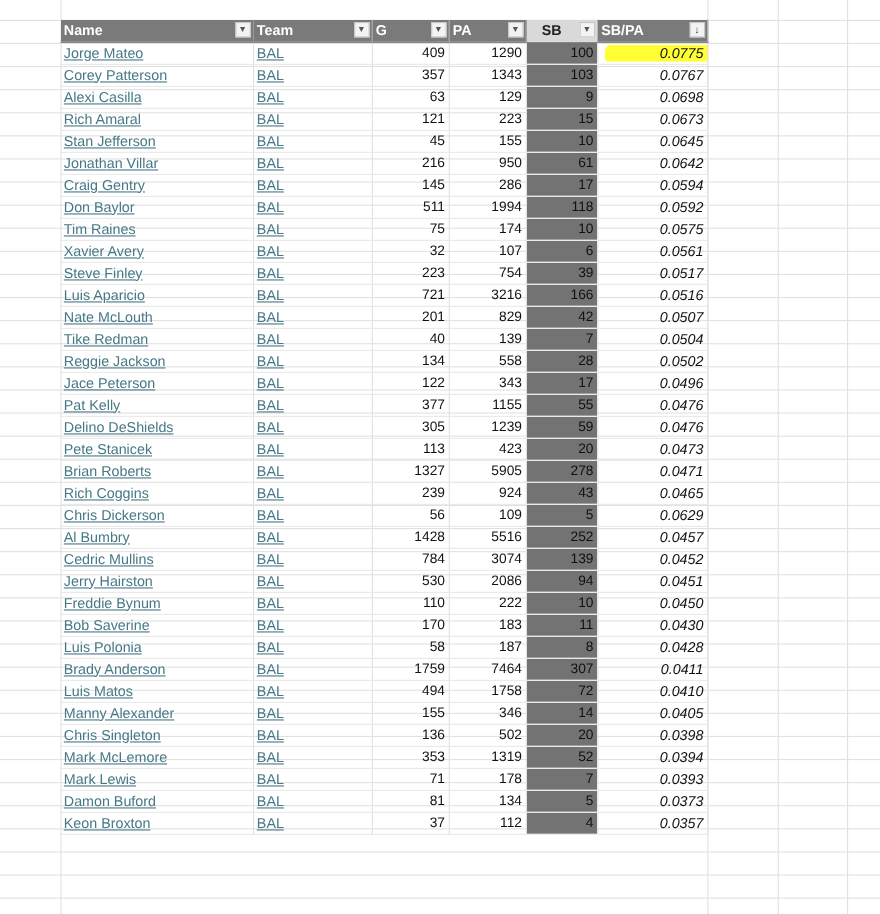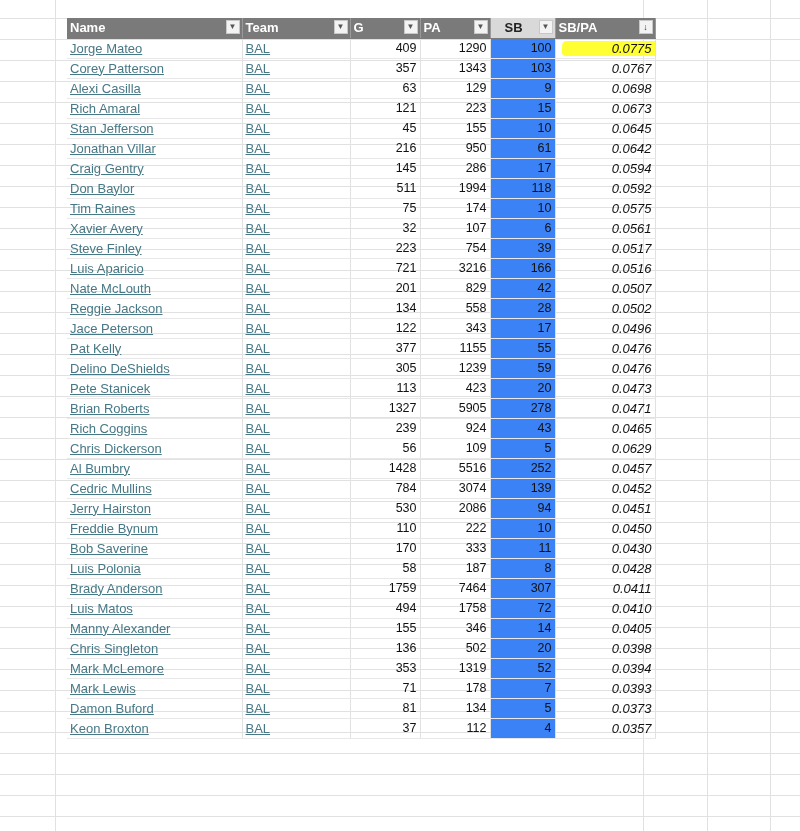--- a/index.html
+++ b/index.html
@@ -28,21 +28,21 @@
     }
     .hline {
       position: absolute;
       left: 0;
       right: 0;
       height: 1px;
       background: #e1e1e1;
     }
     table.data {
       position: absolute;
-      left: 67px;
+      left: 55px;
       top: 18px;
       border-collapse: collapse;
       table-layout: fixed;
       font-size: 13px;
     }
     table.data th, table.data td {
       height: 20px;
       padding: 0 3px;
       border-right: 1px solid #e1e1e1;
       border-bottom: 1px solid #e8e8e8;
@@ -90,21 +90,21 @@
       text-decoration: underline;
       cursor: pointer;
     }
     td.num {
       text-align: right;
       color: #111111;
       font-size: 12.5px;
       font-family: "Liberation Sans Narrow", "Liberation Sans", sans-serif;
     }
     td.sb {
-      background: #3b82f6;
+      background: #737373;
       border-bottom: 1px solid #eeeeee;
     }
     td.ratio {
       text-align: right;
       color: #111111;
       font-size: 13px;
       font-style: italic;
     }
     td.highlight {
       position: relative;
@@ -312,20 +312,28 @@
         </tr>
         <tr>
           <td class="name"><a>Nate McLouth</a></td>
           <td class="team"><a>BAL</a></td>
           <td class="num">201</td>
           <td class="num">829</td>
           <td class="num sb">42</td>
           <td class="ratio">0.0507</td>
         </tr>
         <tr>
+          <td class="name"><a>Tike Redman</a></td>
+          <td class="team"><a>BAL</a></td>
+          <td class="num">40</td>
+          <td class="num">139</td>
+          <td class="num sb">7</td>
+          <td class="ratio">0.0504</td>
+        </tr>
+        <tr>
           <td class="name"><a>Reggie Jackson</a></td>
           <td class="team"><a>BAL</a></td>
           <td class="num">134</td>
           <td class="num">558</td>
           <td class="num sb">28</td>
           <td class="ratio">0.0502</td>
         </tr>
         <tr>
           <td class="name"><a>Jace Peterson</a></td>
           <td class="team"><a>BAL</a></td>
@@ -411,21 +419,21 @@
           <td class="team"><a>BAL</a></td>
           <td class="num">110</td>
           <td class="num">222</td>
           <td class="num sb">10</td>
           <td class="ratio">0.0450</td>
         </tr>
         <tr>
           <td class="name"><a>Bob Saverine</a></td>
           <td class="team"><a>BAL</a></td>
           <td class="num">170</td>
-          <td class="num">333</td>
+          <td class="num">183</td>
           <td class="num sb">11</td>
           <td class="ratio">0.0430</td>
         </tr>
         <tr>
           <td class="name"><a>Luis Polonia</a></td>
           <td class="team"><a>BAL</a></td>
           <td class="num">58</td>
           <td class="num">187</td>
           <td class="num sb">8</td>
           <td class="ratio">0.0428</td>

